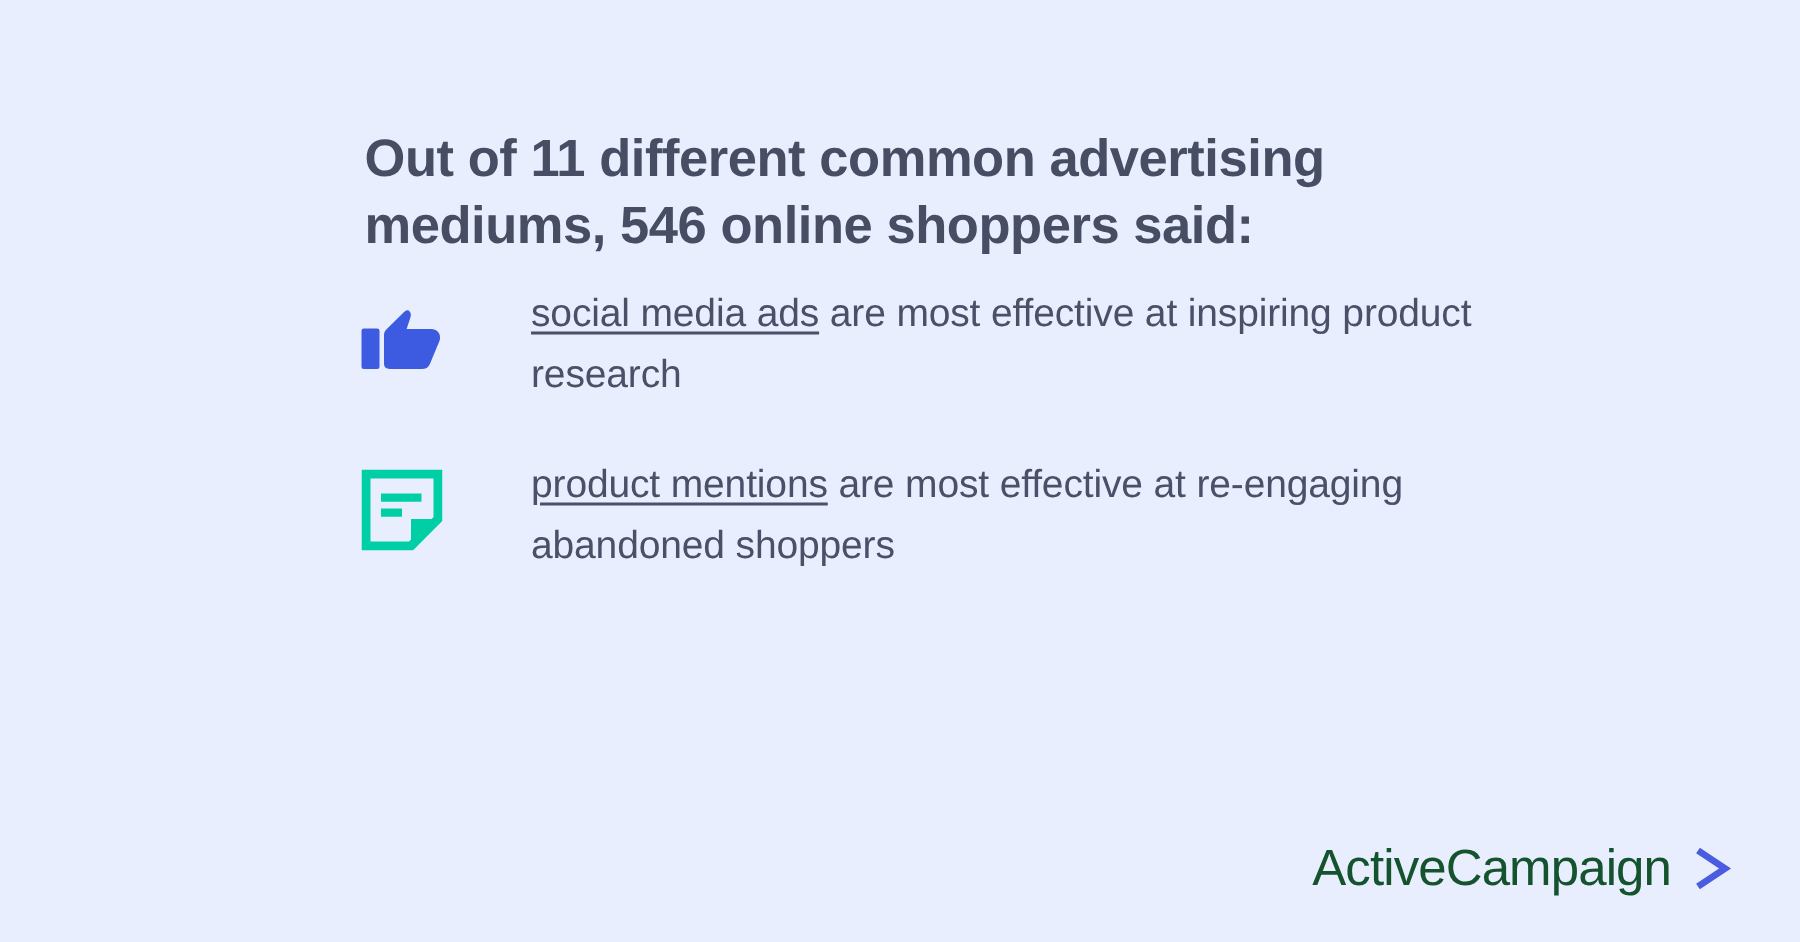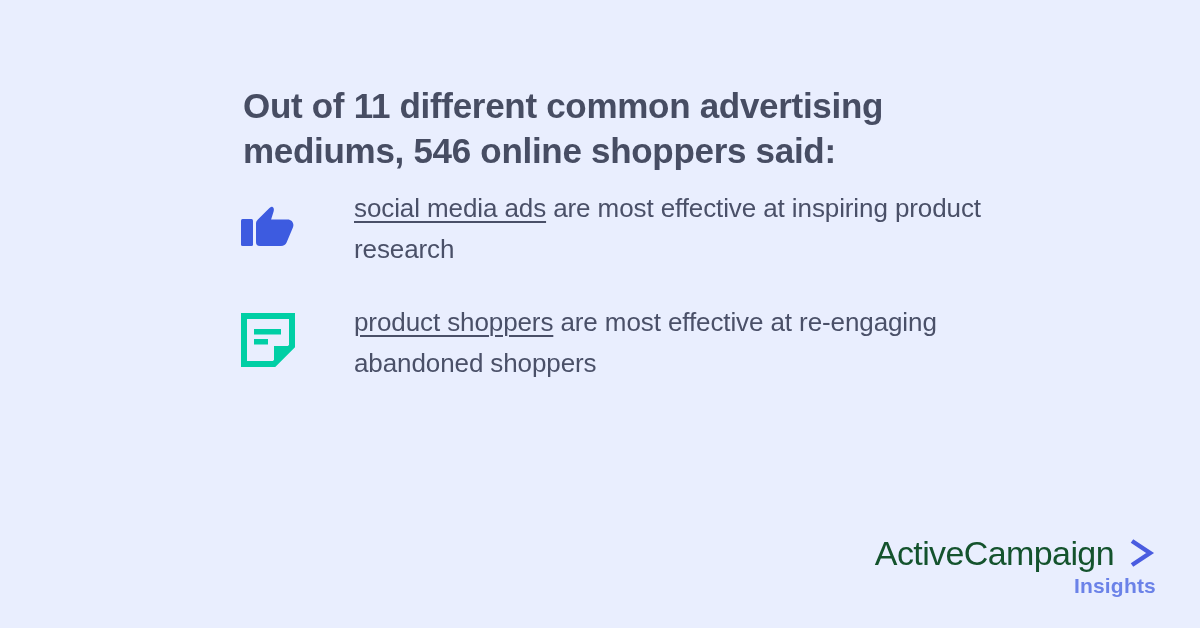--- a/index.html
+++ b/index.html
@@ -138,32 +138,31 @@
     <div class="list-item row-note">
       <span class="icon-slot">
         <svg width="54" height="54" viewBox="0 0 54 54" aria-hidden="true">
           <path d="M3 3 H51 V33 L33 51 H3 Z" fill="none" stroke="#00cfa5" stroke-width="6" stroke-linejoin="miter"></path>
           <path d="M51 33 H33 V51 Z" fill="#00cfa5"></path>
           <rect x="13" y="16" width="27" height="5.5" fill="#00cfa5"></rect>
           <rect x="13" y="26" width="14" height="5.5" fill="#00cfa5"></rect>
         </svg>
       </span>
       <div class="item-text">
-        <span class="lead">product shoppers</span><span> are most effective at re-engaging abandoned shoppers</span>
+        <span class="lead">product mentions</span><span> are most effective at re-engaging abandoned shoppers</span>
       </div>
     </div>
 
 
   </div>
 
   <div class="logo">
     <div class="logo-wordmark">
       <span>ActiveCampaign</span>
       <span class="logo-chevron">
         <svg width="30" height="32" viewBox="0 0 30 32" aria-hidden="true">
           <path d="M6 4 L24 16 L6 28" fill="none" stroke="#4a5ce0" stroke-width="4.5" stroke-linecap="butt" stroke-linejoin="miter"></path>
         </svg>
       </span>
     </div>
-    <div class="logo-sub">Insights</div>
   </div>
 
 </div>
 
 </body></html>

